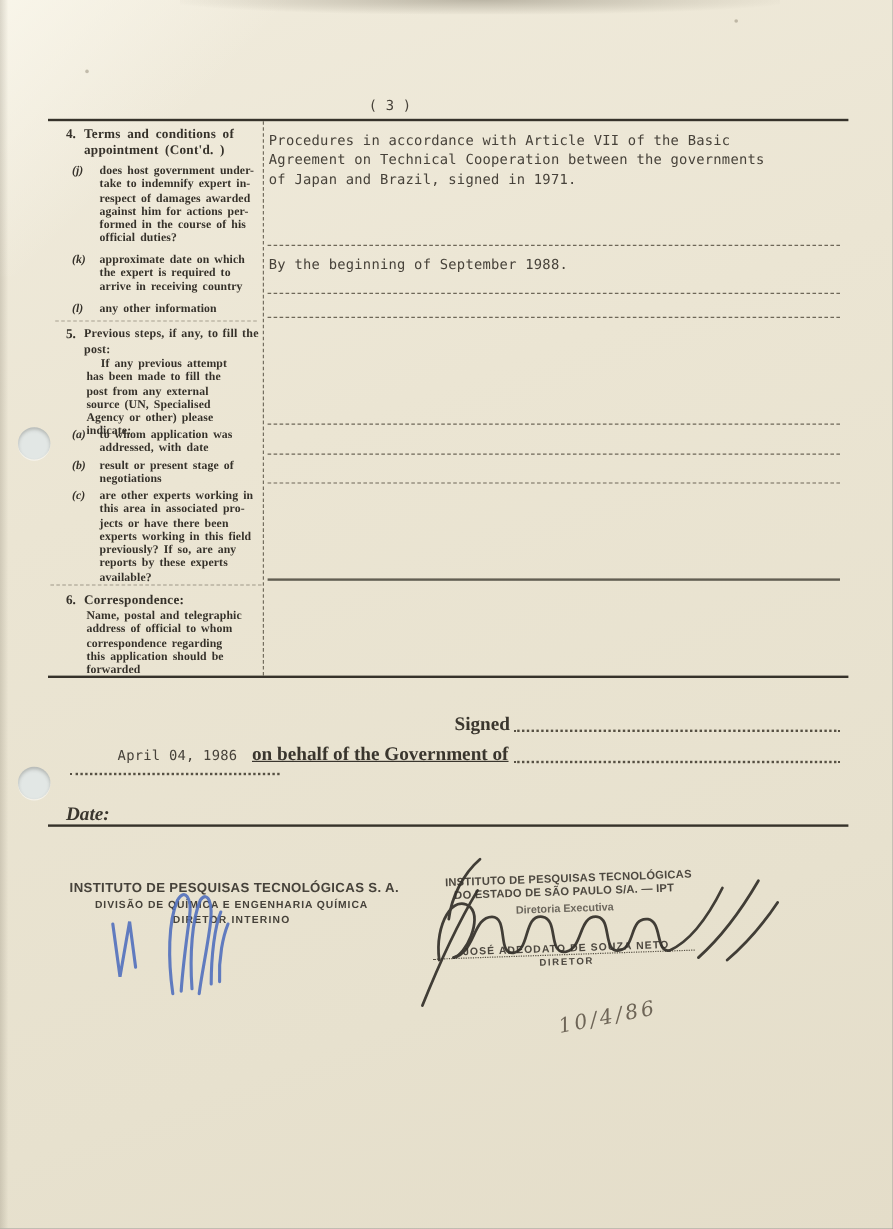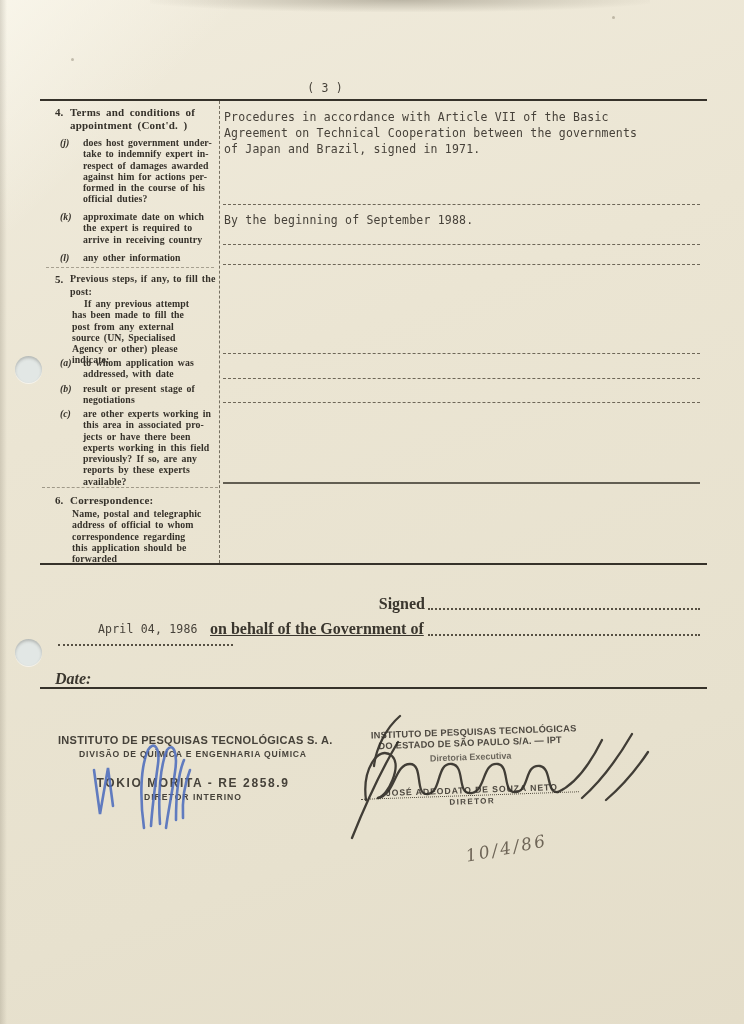--- a/index.html
+++ b/index.html
@@ -132,21 +132,20 @@
   <div class="dot" style="left:428px;top:634px;width:272px;"></div>
   <div class="sig-serif" style="left:55px;top:626px;font-style:italic;margin-top:44px;">Date:</div>
   <div class="ans" style="left:98px;top:621px;">April 04, 1986</div>
   <div class="dot" style="left:58px;top:644px;width:175px;"></div>
 
   <div class="rule" style="left:40px;top:687px;width:667px;"></div>
 
   <div class="stamp" id="stamp-left" style="left:58px;top:734px;width:270px;">
     <div style="font-size:11px;letter-spacing:.3px;">INSTITUTO DE PESQUISAS TECNOLÓGICAS S. A.</div>
     <div style="font-size:8.6px;letter-spacing:.8px;margin-top:3px;">DIVISÃO DE QUÍMICA E ENGENHARIA QUÍMICA</div>
-    <div style="font-size:12px;letter-spacing:1.6px;margin-top:17px;">TOKIO MORITA - RE 2858.9</div>
     <div style="font-size:8.6px;letter-spacing:1px;margin-top:2px;">DIRETOR INTERINO</div>
   </div>
 
   <div class="stamp" id="stamp-right" style="left:372px;top:727px;width:198px;">
     <div style="font-size:9.3px;letter-spacing:.2px;">INSTITUTO DE PESQUISAS TECNOLÓGICAS</div>
     <div style="font-size:9.3px;letter-spacing:.2px;margin-top:1px;">DO ESTADO DE SÃO PAULO S/A. — IPT</div>
     <div style="font-size:9px;margin-top:4px;opacity:.8;">Diretoria Executiva</div>
     <div class="dot" style="left:-12px;top:68px;width:218px;border-top-width:1.5px;"></div>
     <div style="font-size:8.7px;letter-spacing:.9px;margin-top:23px;">JOSÉ ADEODATO DE SOUZA NETO</div>
     <div style="font-size:8px;letter-spacing:1.4px;margin-top:2px;">DIRETOR</div>

